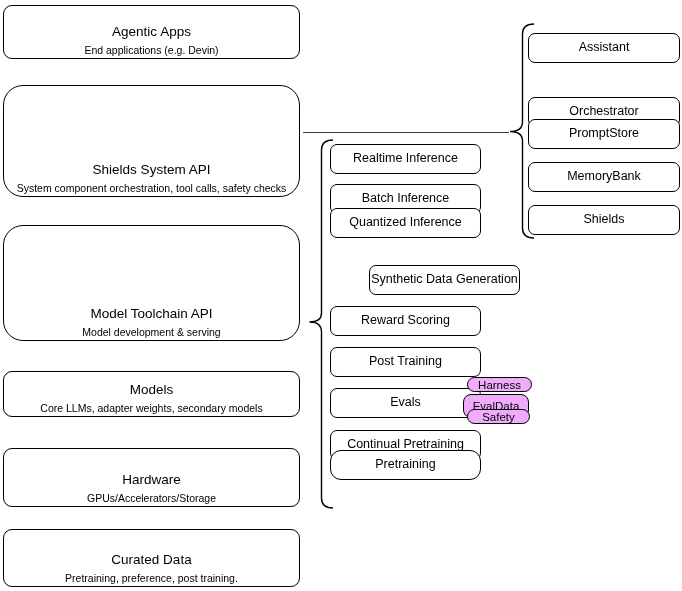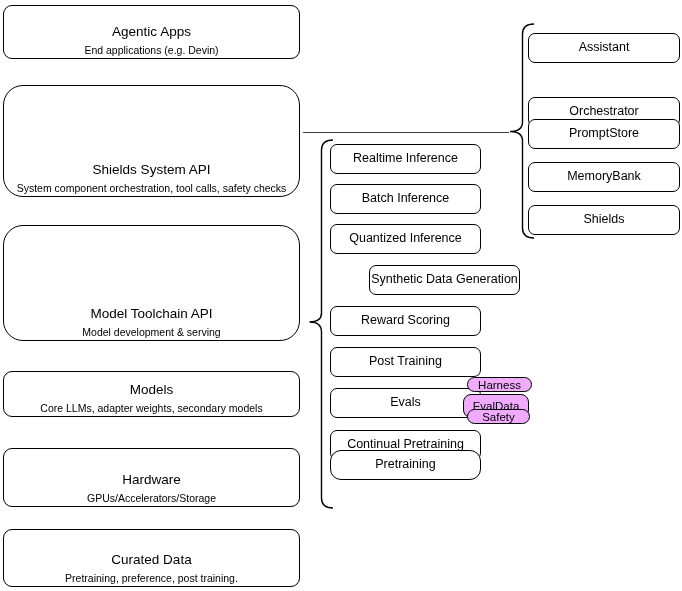--- a/index.html
+++ b/index.html
@@ -19,21 +19,21 @@
   .stack{left:3px;width:297px;border-radius:9px;justify-content:flex-end;}
   .b1{top:5px;height:54px;}
   .b2{top:85px;height:112px;border-radius:20px;}
   .b3{top:225px;height:116px;border-radius:20px;}
   .b4{top:371px;height:46px;}
   .b5{top:448px;height:59px;}
   .b6{top:529px;height:58px;}
   
   .svc{left:330px;width:151px;height:30px;border-radius:7px;border-width:1.6px;}
   .svc .bt{font-size:12.5px;}
-  .m1{top:144px;} .m2{top:184px;} .m3{top:224px;} .m4{top:265px;margin-left:39px;} .m5{top:306px;}
+  .m1{top:144px;} .m2{top:184px;} .m3{top:208px;} .m4{top:265px;margin-left:39px;} .m5{top:306px;}
   .m6{top:347px;} .m7{top:388px;} .m8{top:430px;} .m9{top:450px;border-radius:11px;}
   
   .pill{
     position:absolute;box-sizing:border-box;background:#f0abfc;border:1.6px solid #000;
     border-radius:8px;display:flex;align-items:center;justify-content:center;
     font-size:11.5px;z-index:3;
   }
   .p1{left:467px;top:377px;width:65px;height:15px;}
   .p2{left:463px;top:394px;width:66px;height:24px;}
   .p3{left:467px;top:409px;width:63px;height:15px;}

